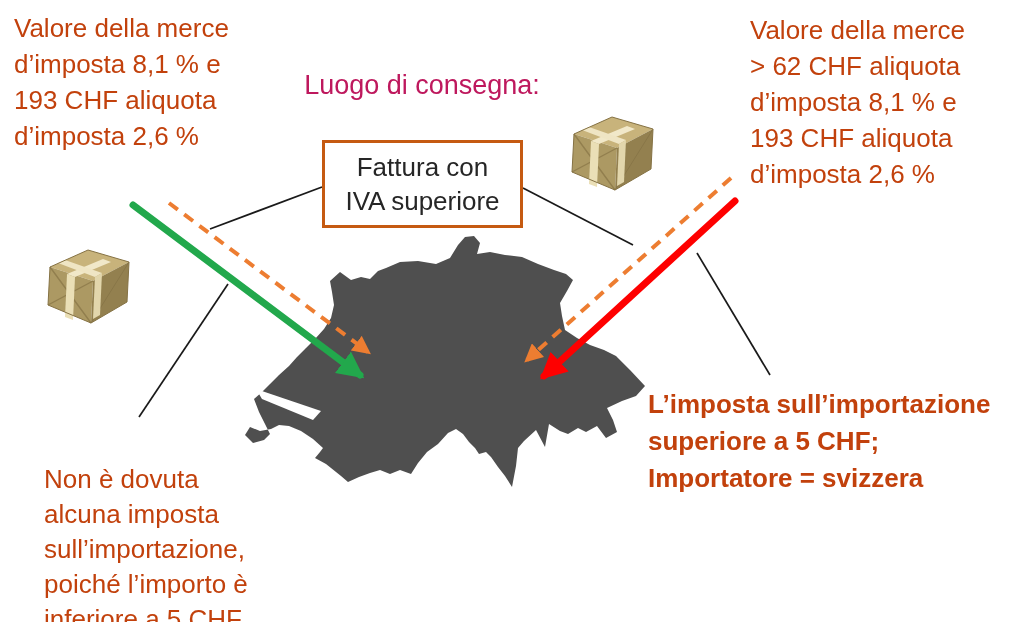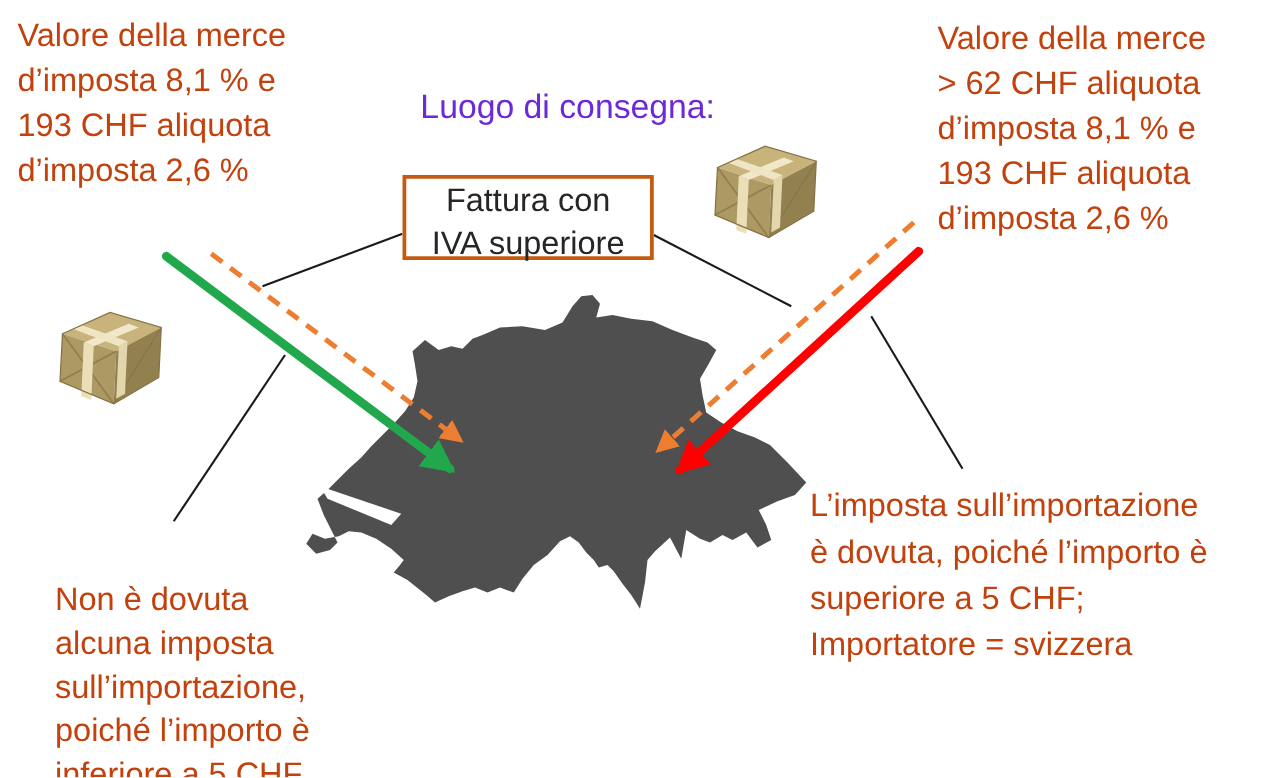--- a/index.html
+++ b/index.html
@@ -4,32 +4,32 @@
 <style>
   html,body { margin:0; padding:0; background:#ffffff; }
   .canvas {
     position:relative; width:1024px; height:622px; background:#ffffff;
     overflow:hidden; font-family:"Liberation Sans", sans-serif;
   }
   .gfx { position:absolute; left:0; top:0; width:1024px; height:622px; }
   .txt { position:absolute; color:#c2410c; font-size:26px; line-height:36px; white-space:nowrap; }
   .txt .ln { display:block; }
   .title {
-    position:absolute; left:272px; top:68px; width:300px; text-align:right;
-    color:#6d28d9; font-size:27px; line-height:35px;
+    position:absolute; left:272px; top:68px; width:300px; text-align:center;
+    color:#be185d; font-size:27px; line-height:35px;
   }
   .title .ln { display:block; }
   .invoice-box {
-    position:absolute; left:322px; top:140px; width:201px; height:68px;
+    position:absolute; left:322px; top:140px; width:201px; height:88px;
     box-sizing:border-box; border:3px solid #C55A11; background:#ffffff;
-    display:flex; flex-direction:column; justify-content:flex-start; align-items:center;
+    display:flex; flex-direction:column; justify-content:center; align-items:center;
     color:#262626; font-size:26px; line-height:34px; text-align:center;
   }
   .bl { line-height:35px; }
-  .br { line-height:37px; }
+  .br { line-height:37px;font-weight:bold; }
 </style>
 </head>
 <body>
 
 <div class="canvas">
 
   <svg class="gfx" viewBox="0 0 1024 622">
     <defs>
       <marker id="mGreen" viewBox="0 0 10 10" refX="8" refY="5" markerWidth="3.8" markerHeight="3.8" orient="auto-start-reverse">
         <path d="M0,0 L10,5 L0,10 z" fill="#22A84C"></path>
@@ -122,18 +122,17 @@
   <div class="txt bl" style="left:44px; top:426px;margin-top:36px;">
     <span class="ln">Non è dovuta</span>
     <span class="ln">alcuna imposta</span>
     <span class="ln">sull’importazione,</span>
     <span class="ln">poiché l’importo è</span>
     <span class="ln">inferiore a 5 CHF</span>
   </div>
 
   <div class="txt br" style="left:648px; top:386px;">
     <span class="ln">L’imposta sull’importazione</span>
-    <span class="ln">è dovuta, poiché l’importo è</span>
     <span class="ln">superiore a 5 CHF;</span>
     <span class="ln">Importatore = svizzera</span>
   </div>
 
 </div>
 
 </body></html>

